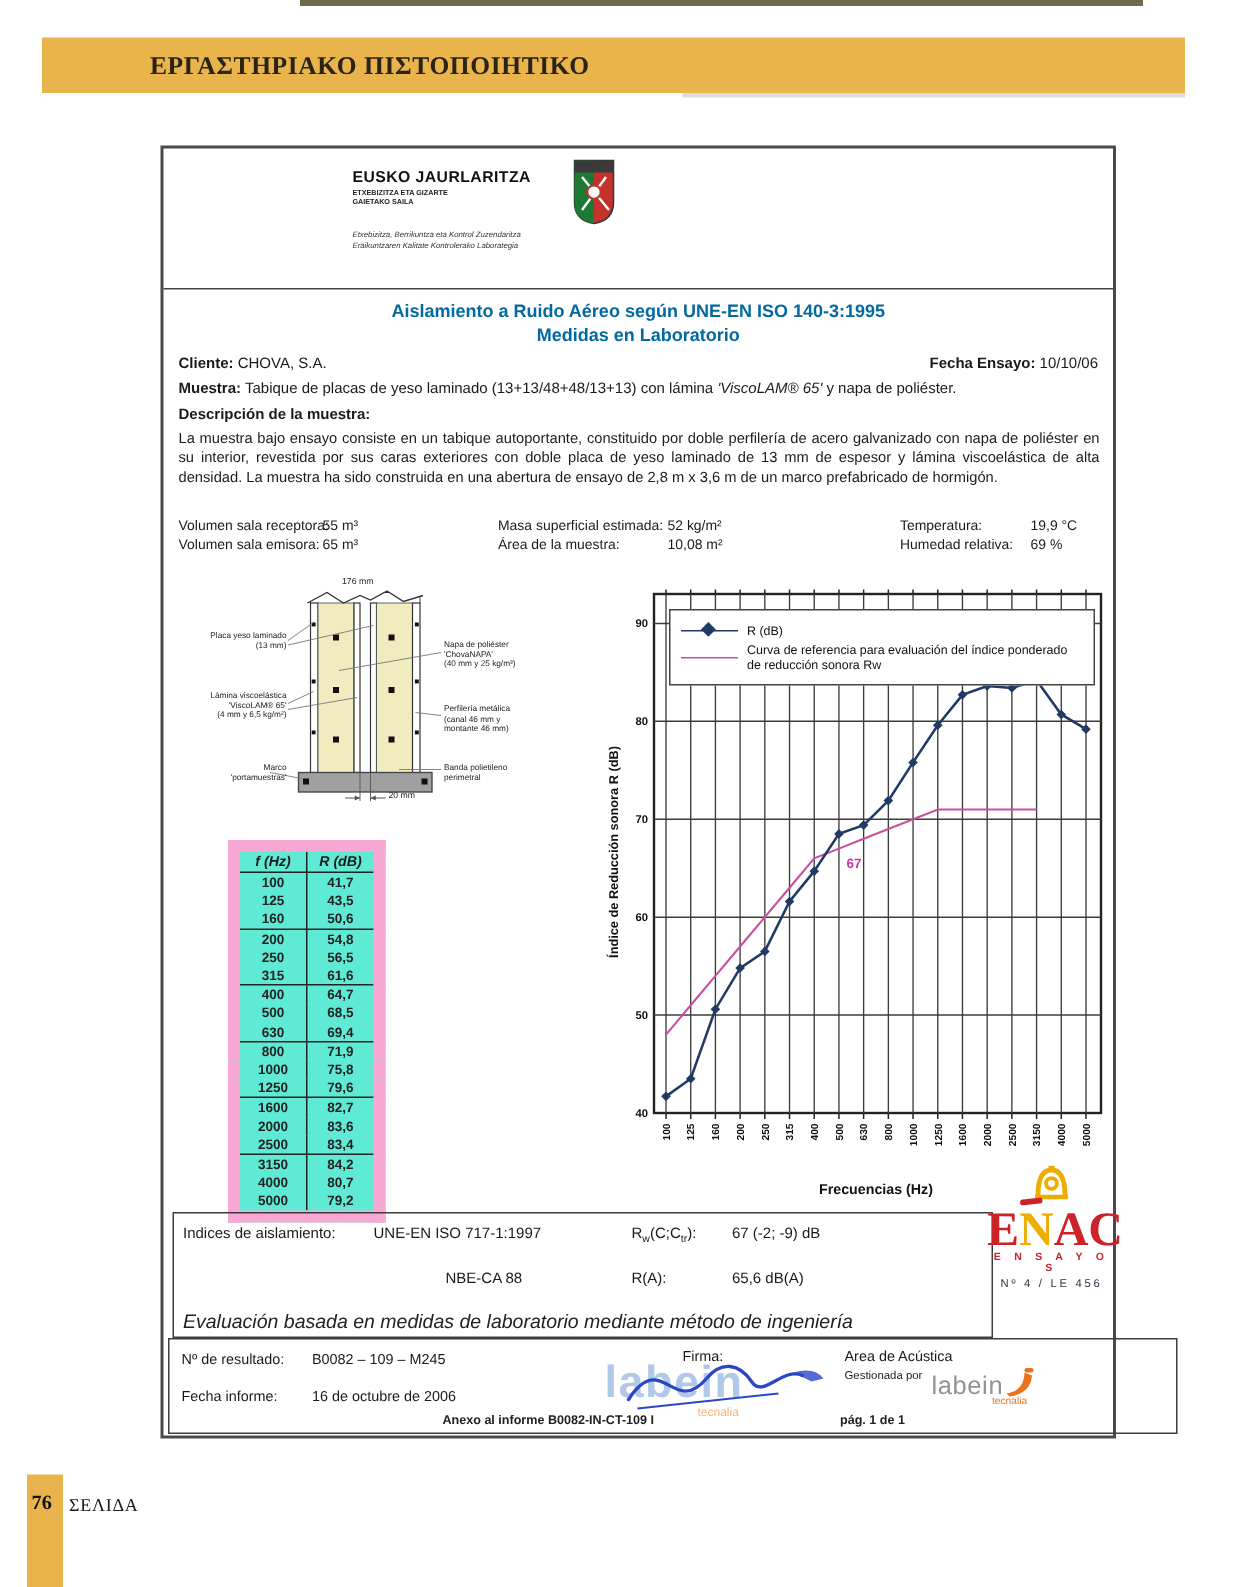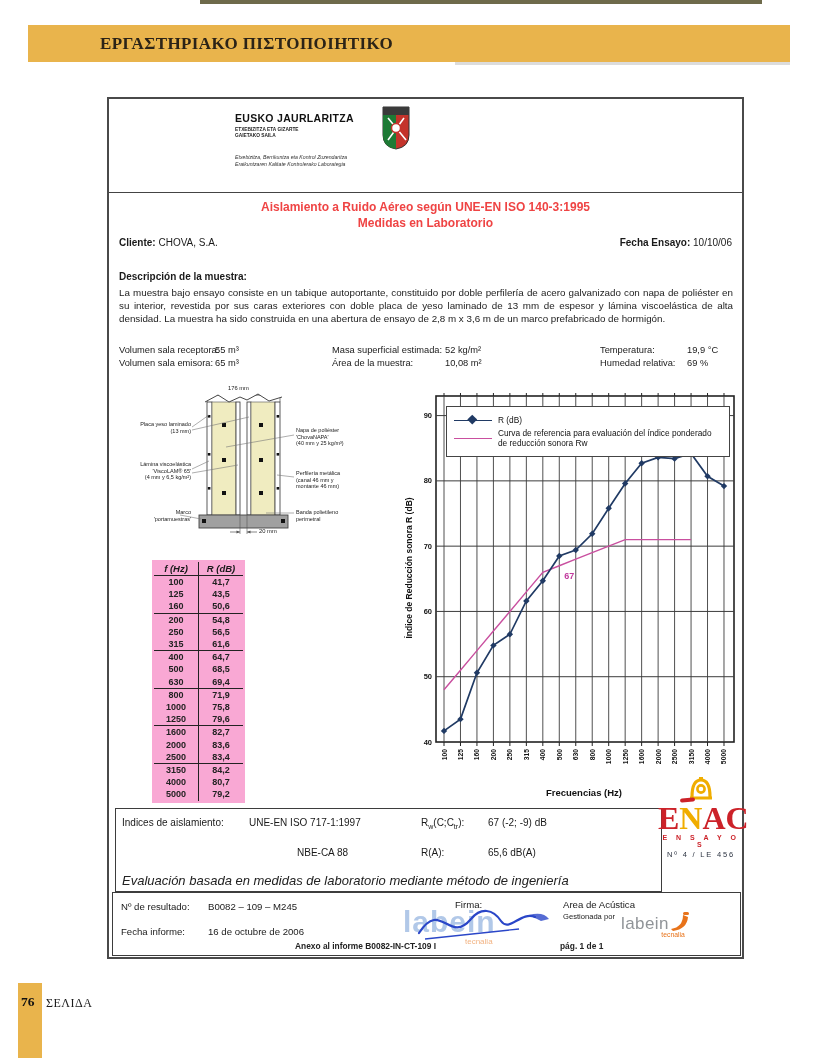--- a/index.html
+++ b/index.html
@@ -17,30 +17,30 @@
     display:inline-block;margin-left:72px;line-height:37px;
     font-family:"Liberation Serif",serif;font-weight:700;font-size:17px;
     letter-spacing:.4px;color:#2b2317;
   }
   
   .cert{left:107px;top:97px;width:633px;height:858px;border:2px solid #4a4a4a;background:#fff;}
   .lh-divider{left:0;top:93px;width:633px;border-top:1.6px solid #444;}
   .org{font-size:10.5px;font-weight:bold;white-space:nowrap;letter-spacing:.3px;color:#111;}
   .dept{font-size:4.8px;font-weight:bold;line-height:6.2px;margin-top:3px;color:#222;}
   .division{font-size:5.2px;font-style:italic;line-height:7px;margin-top:15px;color:#333;}
-  .title{left:0;width:633px;text-align:center;font-weight:bold;font-size:12px;color:#ef4444;}
+  .title{left:0;width:633px;text-align:center;font-weight:bold;font-size:12px;color:#0369a1;}
   .lbl{font-weight:bold;}
   .row10{font-size:10px;}
   .desc{font-size:9.8px;line-height:13.2px;text-align:justify;color:#1c1c1c;}
   .metric{font-size:9.3px;white-space:nowrap;}
   
   .dlabel{font-size:5.5px;line-height:6.6px;color:#222;}
   .dim{font-size:5.8px;color:#222;}
   
-  .freq-table{border-collapse:collapse;border:2px solid #f9a8d4;background:#f9a8d4;}
+  .freq-table{border-collapse:collapse;border:8px solid #f9a8d4;background:#5eead4;}
   .freq-table th{
     font-style:italic;font-weight:bold;font-size:9.5px;border-bottom:1.8px solid #222;
     padding:1px 0;width:44px;
   }
   .freq-table th:first-child{border-right:1.3px solid #222;}
   .freq-table td{
     font-weight:bold;font-size:9px;text-align:center;line-height:12.2px;padding:0;color:#222;
   }
   .freq-table td:first-child{border-right:1.3px solid #222;}
   .freq-table tbody tr:nth-child(3n) td{border-bottom:1.6px solid #222;}
@@ -67,21 +67,21 @@
   .indices .note{font-style:italic;font-size:13px;color:#222;text-align:right;}
   
   .enac{left:549px;top:678px;width:86px;text-align:center;}
   .enac-word{font-size:32px;font-weight:900;letter-spacing:0px;line-height:26px;font-family:"Liberation Serif",serif;}
   .enac-red{color:#cc2229;}
   .enac-n{color:#f0ad00;position:relative;}
   .enac-n::after{content:"";position:absolute;left:1px;top:-2px;width:15px;height:3.6px;background:#cc2229;border-radius:2px;transform:rotate(-6deg);}
   .enac-ensayos{font-size:7px;font-weight:bold;color:#cc2229;letter-spacing:3.5px;margin-top:3px;}
   .enac-num{font-size:7.5px;color:#2d3442;letter-spacing:1.8px;margin-top:2px;}
   
-  .result{left:3px;top:793px;width:627px;height:62px;border:1.8px solid #3d3d3d;font-size:9.6px;}
+  .result{left:3px;top:793px;width:627px;height:62px;border:1.8px solid #3d3d3d;font-size:9.6px;padding-left:44px;}
   .small7{font-size:7.6px;}
   .annex{font-size:8.4px;font-weight:bold;color:#222;}
   .watermark{
     font-size:30px;font-weight:bold;color:rgba(100,145,210,.5);letter-spacing:1px;
     font-family:"Liberation Sans",sans-serif;
   }
   .wm-sub{font-size:8px;color:rgba(232,115,26,.55);}
   .labein-logo{color:#909498;font-size:17px;letter-spacing:.4px;line-height:17px;}
   .labein-sub{color:#e8731a;font-size:6.8px;text-align:right;margin-top:-2px;margin-right:6px;}
   
@@ -124,20 +124,24 @@
 
   <div class="abs row10" style="left:10px;top:138px;">
     <span class="lbl">Cliente:</span>
     <span>CHOVA, S.A.</span>
   </div>
   <div class="abs row10" style="right:10px;top:138px;text-align:right;">
     <span class="lbl">Fecha Ensayo:</span>
     <span>10/10/06</span>
   </div>
 
+  <div class="abs row10" style="left:10px;top:155px;width:614px;">
+    <span class="lbl">Muestra:</span>
+    <span>Tabique de placas de yeso laminado (13+13/48+48/13+13) con lámina </span><span style="font-style:italic">'ViscoLAM® 65'</span><span> y napa de poliéster.</span>
+  </div>
 
   <div class="abs row10 lbl" style="left:10px;top:172px;">Descripción de la muestra:</div>
   <div class="abs desc" style="left:10px;top:187px;width:614px;">La muestra bajo ensayo consiste en un tabique autoportante, constituido por doble perfilería de acero galvanizado con napa de poliéster en su interior, revestida por sus caras exteriores con doble placa de yeso laminado de 13 mm de espesor y lámina viscoelástica de alta densidad. La muestra ha sido construida en una abertura de ensayo de 2,8 m x 3,6 m de un marco prefabricado de hormigón.</div>
 
   <div class="abs metric" style="left:10px;top:246px;">Volumen sala receptora:</div>
   <div class="abs metric" style="left:106px;top:246px;">55   m³</div>
   <div class="abs metric" style="left:10px;top:259px;">Volumen sala emisora:</div>
   <div class="abs metric" style="left:106px;top:259px;">65   m³</div>
   <div class="abs metric" style="left:223px;top:246px;">Masa superficial estimada:</div>
   <div class="abs metric" style="left:336px;top:246px;">52   kg/m²</div>

